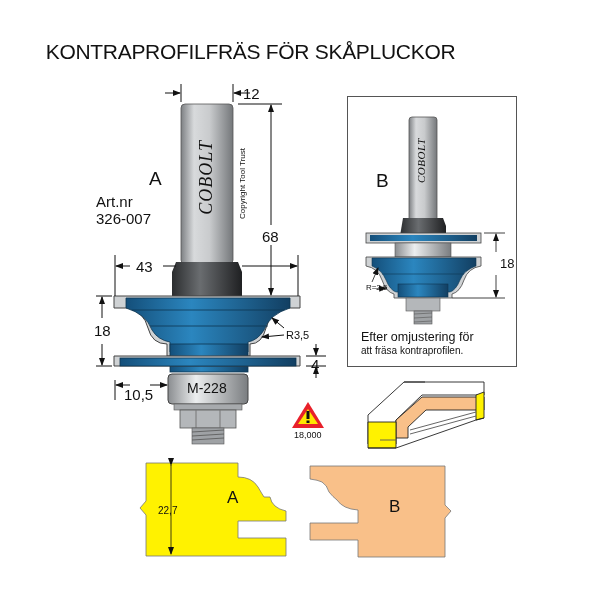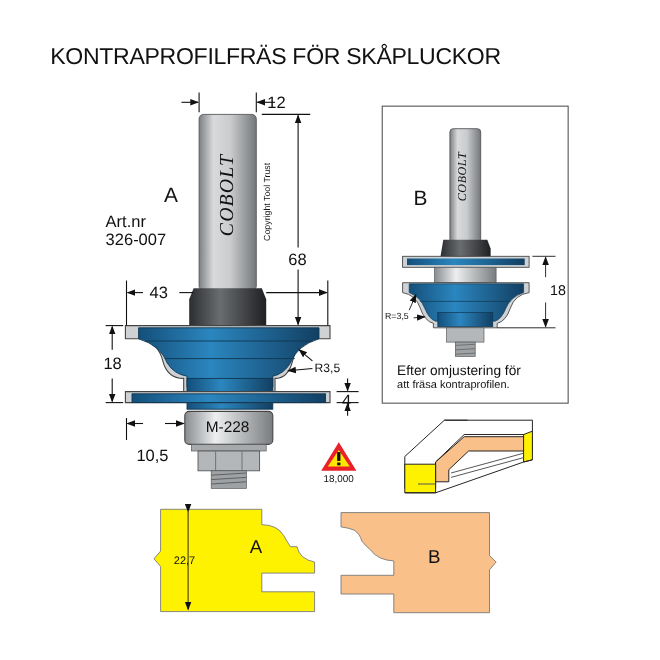--- a/index.html
+++ b/index.html
@@ -170,31 +170,31 @@
 <div class="abs lbl lbl-big" style="left:149px; top:168px;">A</div>
 <div class="abs lbl" style="left:96px; top:193px;">Art.nr</div>
 <div class="abs lbl" style="left:96px; top:210px;">326-007</div>
 
 <div class="abs lbl" style="left:196px; top:85px;margin-left:47px;">12</div>
 <div class="abs lbl" style="left:262px; top:228px;">68</div>
 <div class="abs lbl" style="left:136px; top:258px;">43</div>
 <div class="abs lbl" style="left:94px; top:322px;">18</div>
 <div class="abs lbl small" style="left:286px; top:329px; font-size:11px;">R3,5</div>
 <div class="abs lbl" style="left:311px; top:356px;">4</div>
-<div class="abs lbl" style="left:124px; top:406px;">10,5</div>
+<div class="abs lbl" style="left:124px; top:386px;">10,5</div>
 <div class="abs lbl" style="left:187px; top:380px; font-size:14px;">M-228</div>
 
 <div class="abs vert" style="left:196px; top:140px; font-family:'Liberation Serif',serif; font-style:italic; font-size:18px; letter-spacing:1px; color:#111;">COBOLT</div>
 <div class="abs vert tiny" style="left:238px; top:148px;">Copyright Tool Trust</div>
 
 <div class="abs boxB"></div>
 <div class="abs lbl lbl-big" style="left:376px; top:170px;">B</div>
 <div class="abs vert" style="left:415px; top:138px; font-family:'Liberation Serif',serif; font-style:italic; font-size:11px; letter-spacing:0.5px; color:#111;">COBOLT</div>
 <div class="abs lbl" style="left:500px; top:256px; font-size:13px;">18</div>
-<div class="abs tiny" style="left:350px; top:283px;">R=3,5</div>
+<div class="abs tiny" style="left:366px; top:283px;">R=3,5</div>
 <div class="abs lbl" style="left:361px; top:330px; font-size:12.5px;">Efter omjustering för</div>
 <div class="abs lbl" style="left:361px; top:345px; font-size:10px;">att fräsa kontraprofilen.</div>
 
 <div class="abs small" style="left:294px; top:430px; font-size:9px;">18,000</div>
 
 <div class="abs lbl lbl-big" style="left:227px; top:488px; font-size:17px;">A</div>
 <div class="abs small" style="left:158px; top:505px;">22,7</div>
 <div class="abs lbl lbl-big" style="left:389px; top:497px; font-size:17px;">B</div>
 
 </body></html>

